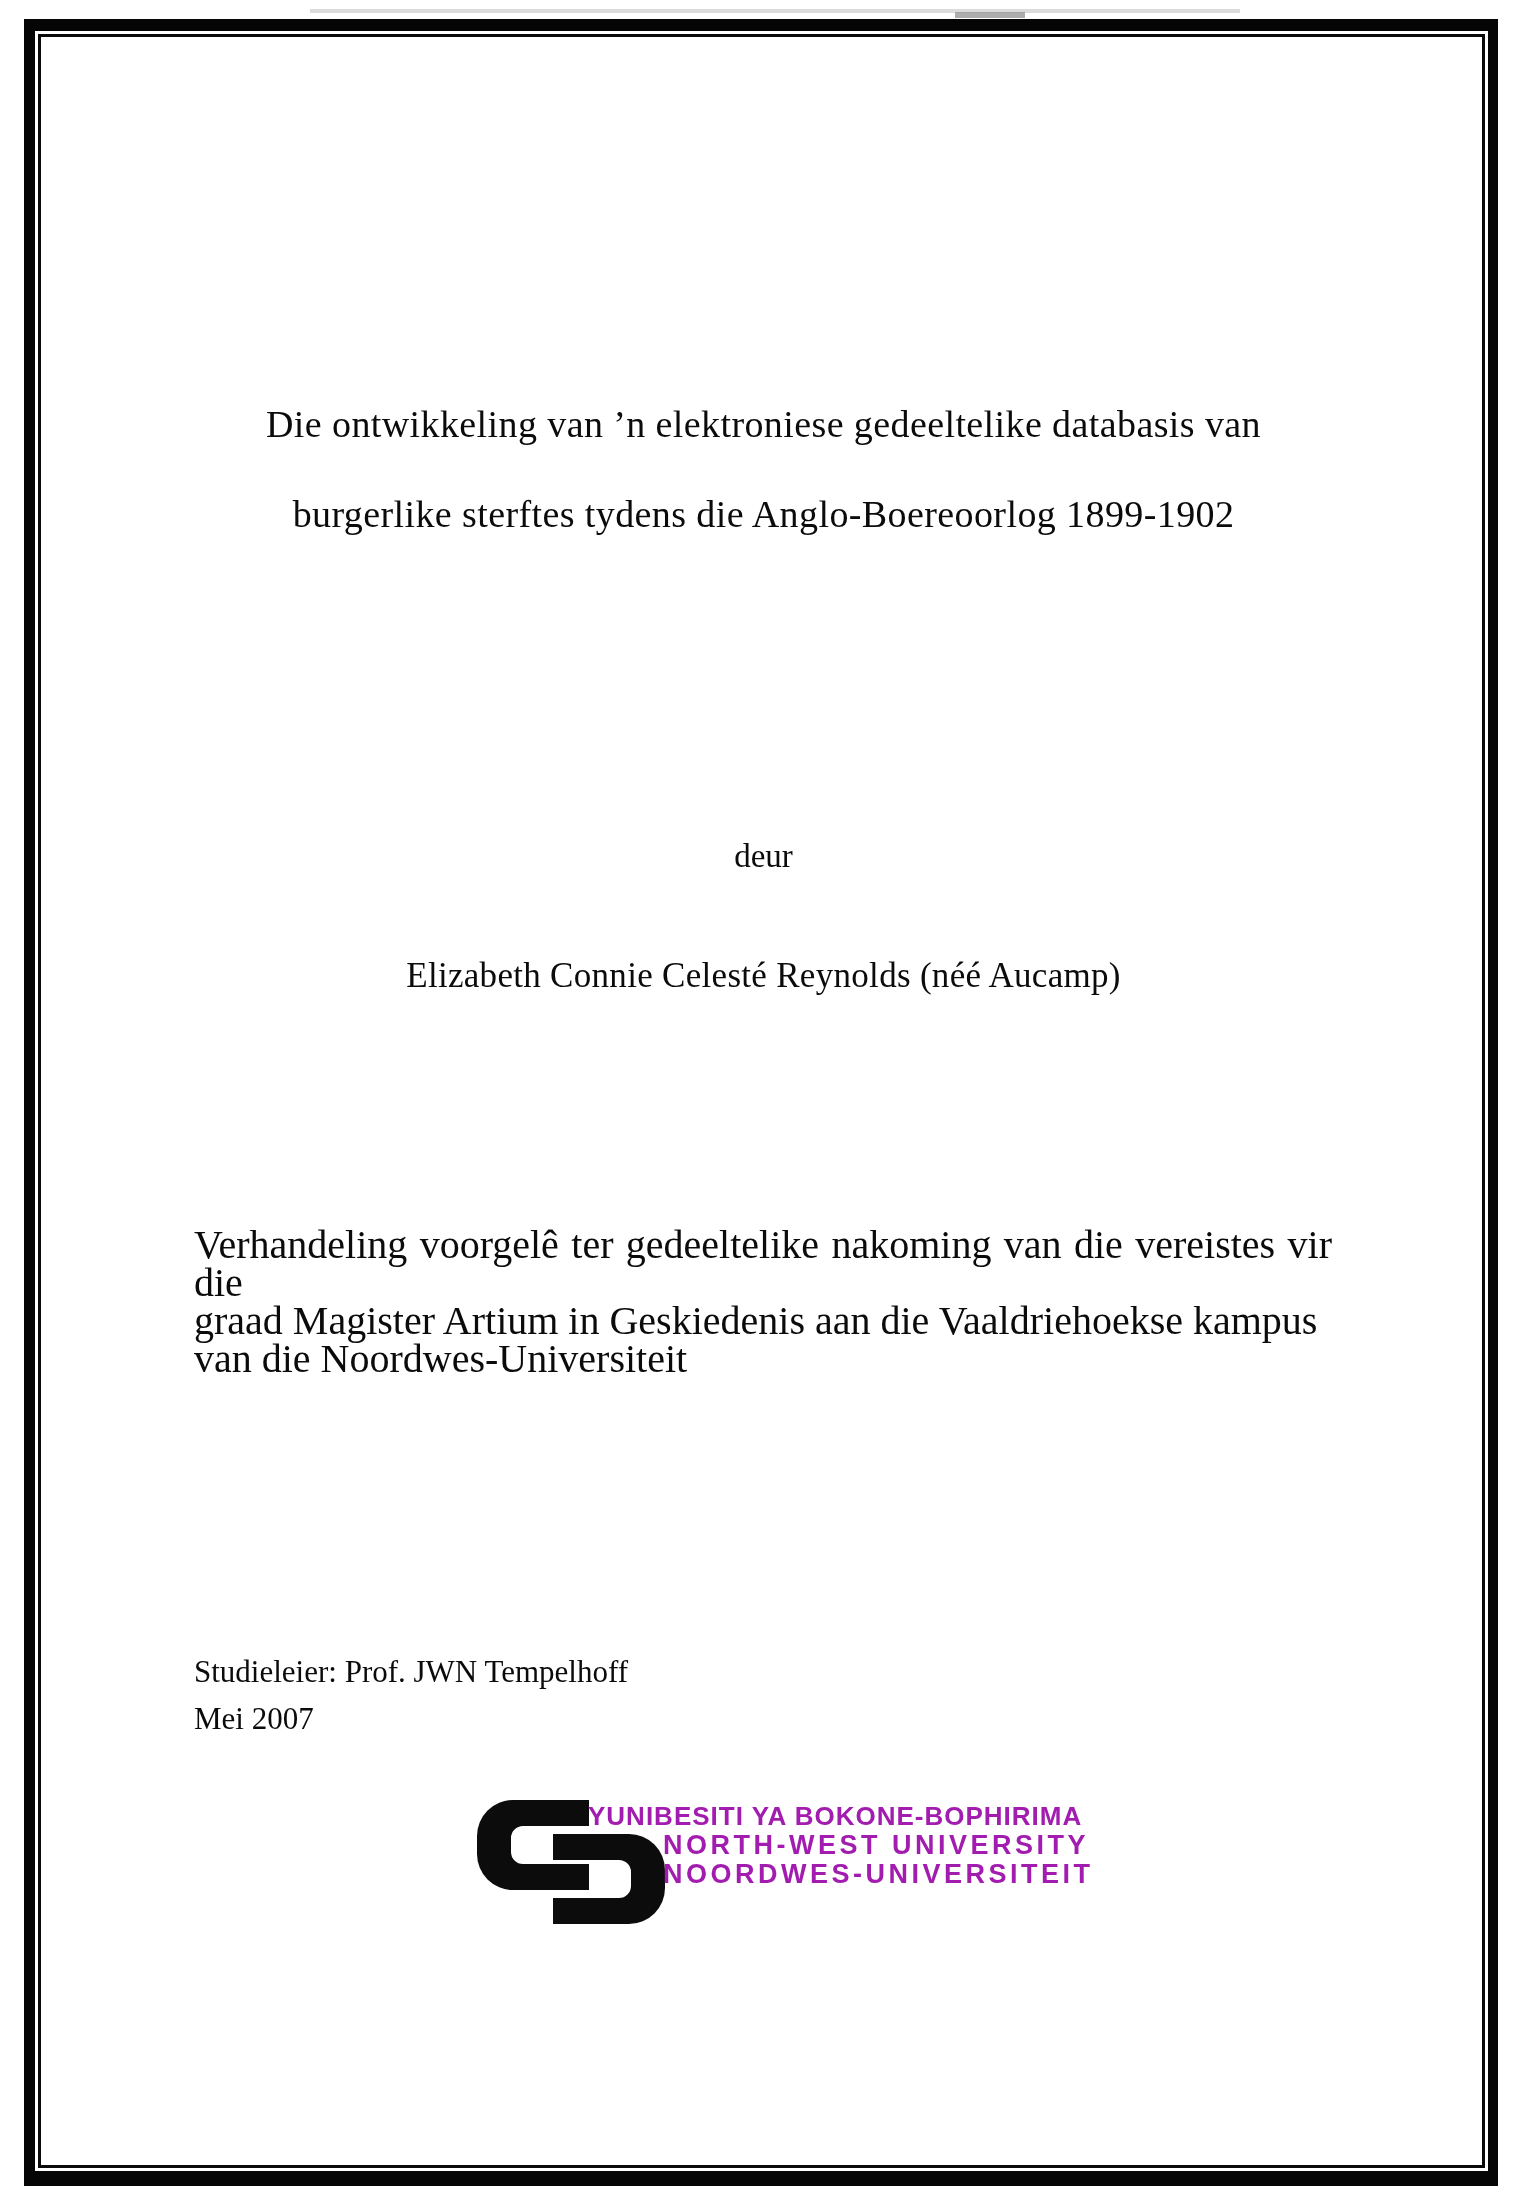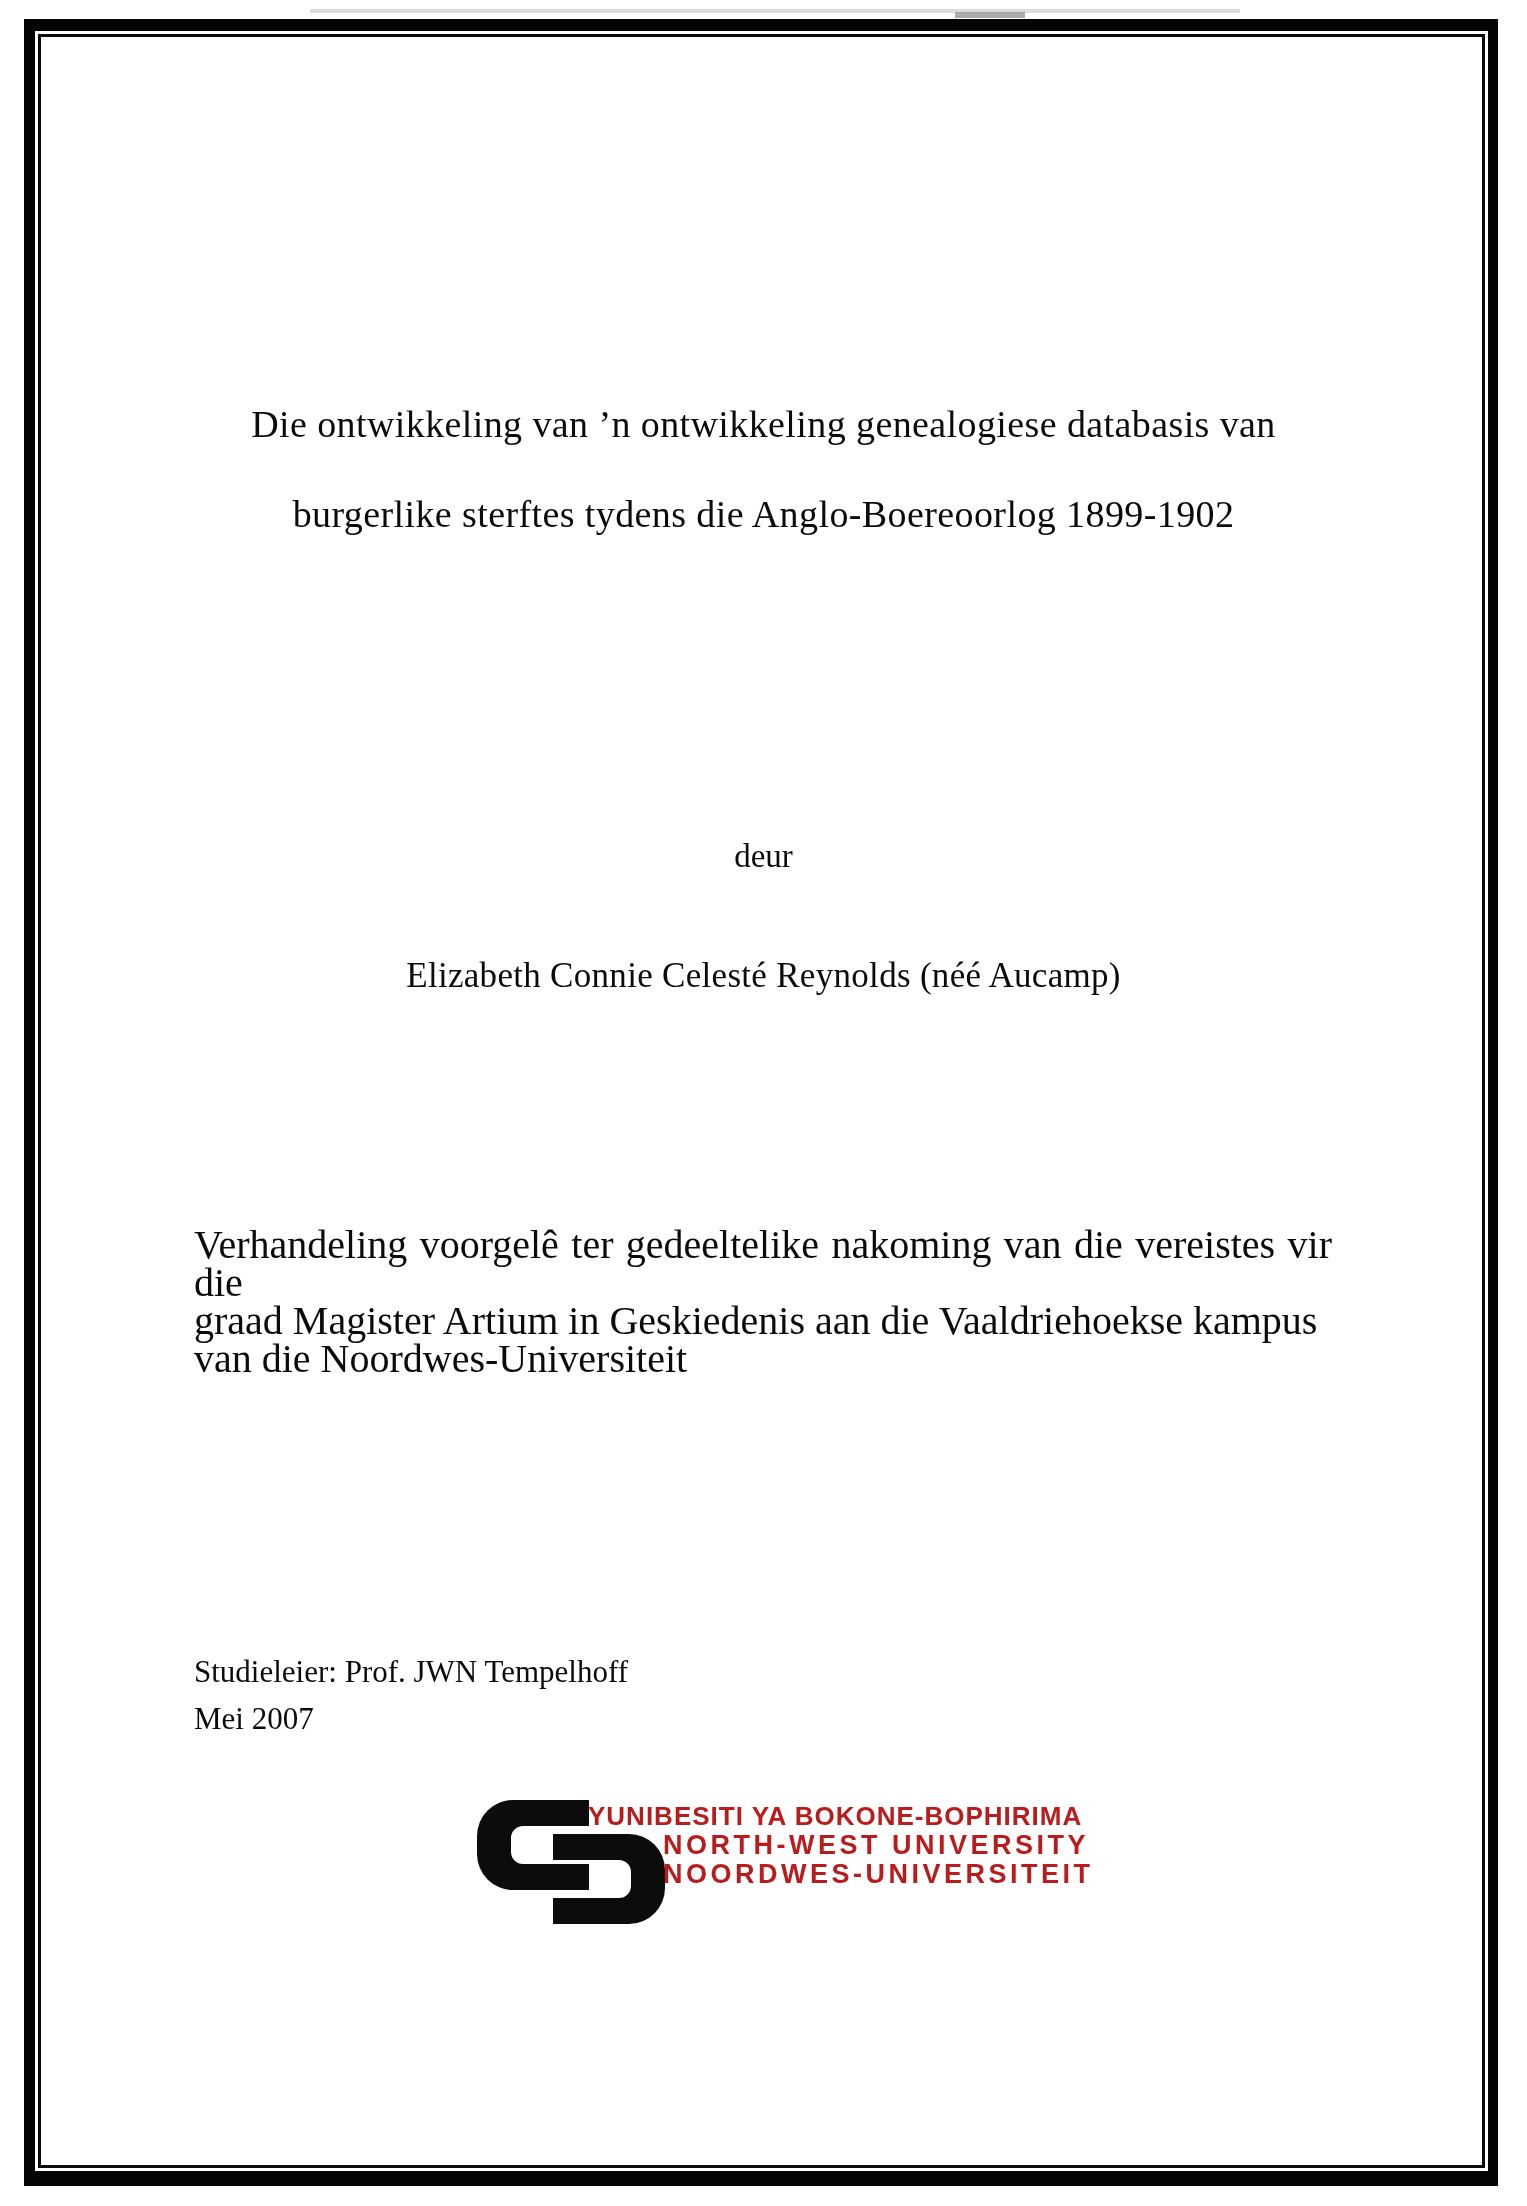--- a/index.html
+++ b/index.html
@@ -74,21 +74,21 @@
     font-size: 31px; line-height: 47px;
   }
 
   .logo-block { position: absolute; left: 0; top: 0; }
   .logo-mark { position: absolute; left: 477px; top: 1800px; }
   .logo-text {
     position: absolute; left: 588px; top: 1802px;
     font-family: "Liberation Sans", sans-serif;
     font-weight: bold;
     font-size: 26px; line-height: 29px;
-    color: #b91c1c;
+    color: #a21caf;
     white-space: nowrap;
   }
   .logo-text .lt1 { letter-spacing: 1px; }
   .logo-text .lt2, .logo-text .lt3 {
     padding-left: 75px;
     font-size: 27px;
     letter-spacing: 3.5px;
   }
 </style>
 </head>
@@ -96,21 +96,21 @@
 
 <div class="page">
 
   <div class="scan-artifact"></div>
   <div class="scan-artifact2"></div>
 
   <div class="frame-outer"></div>
   <div class="frame-inner"></div>
 
   <div class="title">
-    <div class="tline">Die ontwikkeling van ’n ontwikkeling genealogiese databasis van</div>
+    <div class="tline">Die ontwikkeling van ’n elektroniese gedeeltelike databasis van</div>
     <div class="tline">burgerlike sterftes tydens die Anglo-Boereoorlog 1899-1902</div>
   </div>
 
   <div class="byline">deur</div>
 
   <div class="author">Elizabeth Connie Celesté Reynolds (néé Aucamp)</div>
 
   <div class="statement">
     <div class="just">Verhandeling voorgelê ter gedeeltelike nakoming van die vereistes vir die</div>
     <div><span>graad </span><span class="ital">Magister Artium</span><span> in Geskiedenis aan die Vaaldriehoekse kampus</span><br><span>van die Noordwes-Universiteit</span></div>

